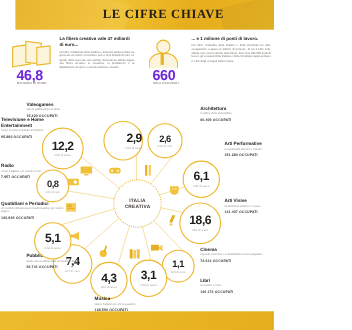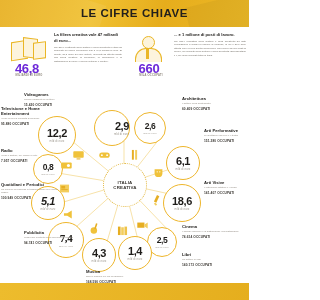--- a/index.html
+++ b/index.html
@@ -5,23 +5,24 @@
   html,body{margin:0;padding:0;}
   body{
     width:249px;height:300px;overflow:hidden;
     background:#ffffff;
     font-family:"Liberation Sans",sans-serif;
     color:#2b2b2b;
     position:relative;
   }
   
   .header{
-    position:absolute;left:0;top:0;width:269px;height:27px;
+    position:absolute;left:14px;top:0;width:269px;height:27px;
     background:linear-gradient(105deg,#e8b021 0%,#f0c132 35%,#e6ad1c 60%,#edbb2a 100%);
     overflow:hidden;
+    font-family:Liberation Serif, serif;
   }
   .header:before{
     content:"";position:absolute;left:-20px;top:-14px;width:120px;height:60px;
     background:rgba(255,255,255,.07);transform:rotate(18deg);
   }
   .header:after{
     content:"";position:absolute;right:-30px;top:-6px;width:110px;height:50px;
     background:rgba(0,0,0,.045);transform:rotate(-14deg);
   }
   .header h1{
@@ -212,31 +213,31 @@
     <span class="v">18,6</span>
     <span class="u">mld di euro</span>
   </div>
   <div class="lbl r" style="left:204px;top:94px;">
     <div class="t">Arti Visive</div>
     <div class="d">Il patrimonio artistico e i musei</div>
     <div class="o">141.407 OCCUPATI</div>
   </div>
 
   <div class="bubble sm" style="left:147px;top:141px;width:30px;height:30px;">
-    <span class="v">2,5</span>
+    <span class="v">1,1</span>
     <span class="u">mld di euro</span>
   </div>
   <div class="lbl r" style="left:182px;top:138px;">
     <div class="t">Cinema</div>
     <div class="d">Il grande schermo e la distribuzione cinematografica</div>
     <div class="o">74.614 OCCUPATI</div>
   </div>
 
   <div class="bubble" style="left:118px;top:150px;width:34px;height:34px;">
-    <span class="v">1,4</span>
+    <span class="v">3,1</span>
     <span class="u">mld di euro</span>
   </div>
   <div class="lbl r" style="left:182px;top:166px;">
     <div class="t">Libri</div>
     <div class="d">Un settore in crisi</div>
     <div class="o">140.173 OCCUPATI</div>
   </div>
 
   <div class="bubble" style="left:82px;top:152px;width:34px;height:34px;">
     <span class="v">4,3</span>
@@ -251,21 +252,21 @@
   <div class="bubble" style="left:48px;top:136px;width:36px;height:36px;font-family:Liberation Serif, serif;">
     <span class="v">7,4</span>
     <span class="u">mld di euro</span>
   </div>
   <div class="lbl" style="left:24px;top:144px;">
     <div class="t">Pubblicita</div>
     <div class="d">Guida alla creativita della promozione digitale</div>
     <div class="o">94.741 OCCUPATI</div>
   </div>
 
-  <div class="bubble" style="left:31px;top:100px;width:34px;height:34px;font-style:italic;">
+  <div class="bubble" style="left:31px;top:116px;width:34px;height:34px;">
     <span class="v">5,1</span>
     <span class="u">mld di euro</span>
   </div>
   <div class="lbl" style="left:1px;top:96px;">
     <div class="t">Quotidiani e Periodici</div>
     <div class="d">Un modello di business in trasformazione per vedere pagine</div>
     <div class="o">100.949 OCCUPATI</div>
   </div>
 
   <div class="bubble sm" style="left:33px;top:68px;width:30px;height:30px;">

